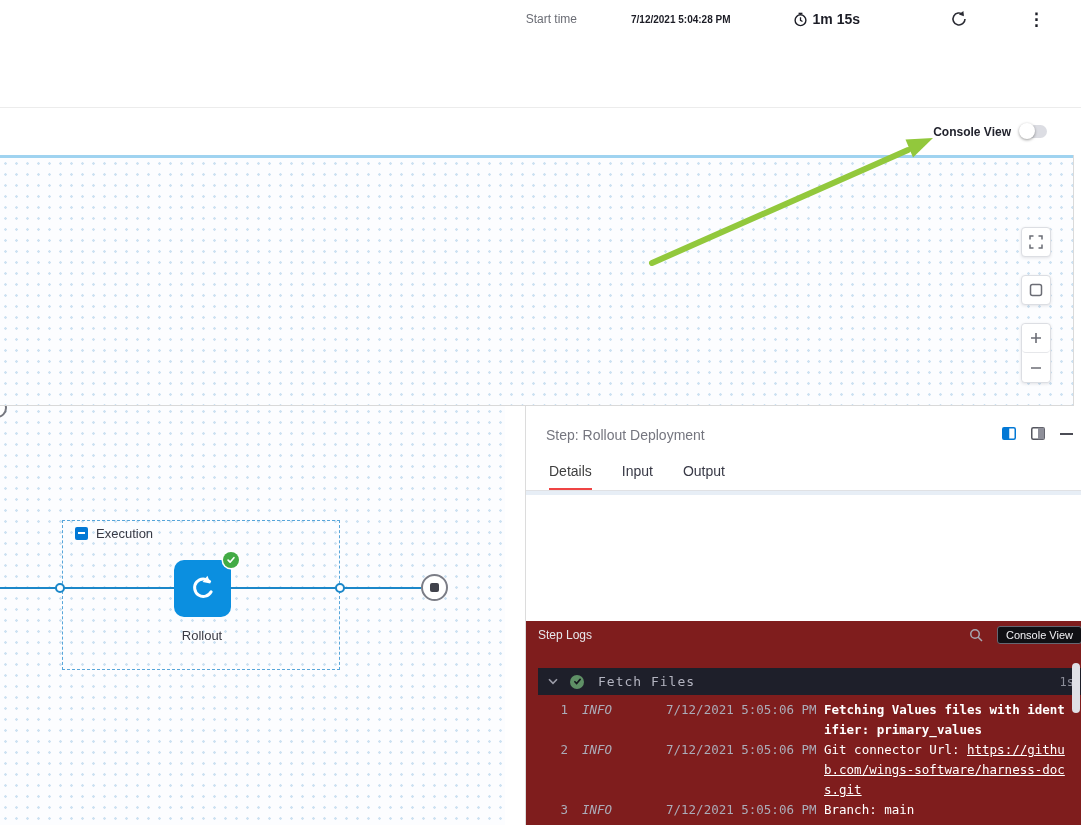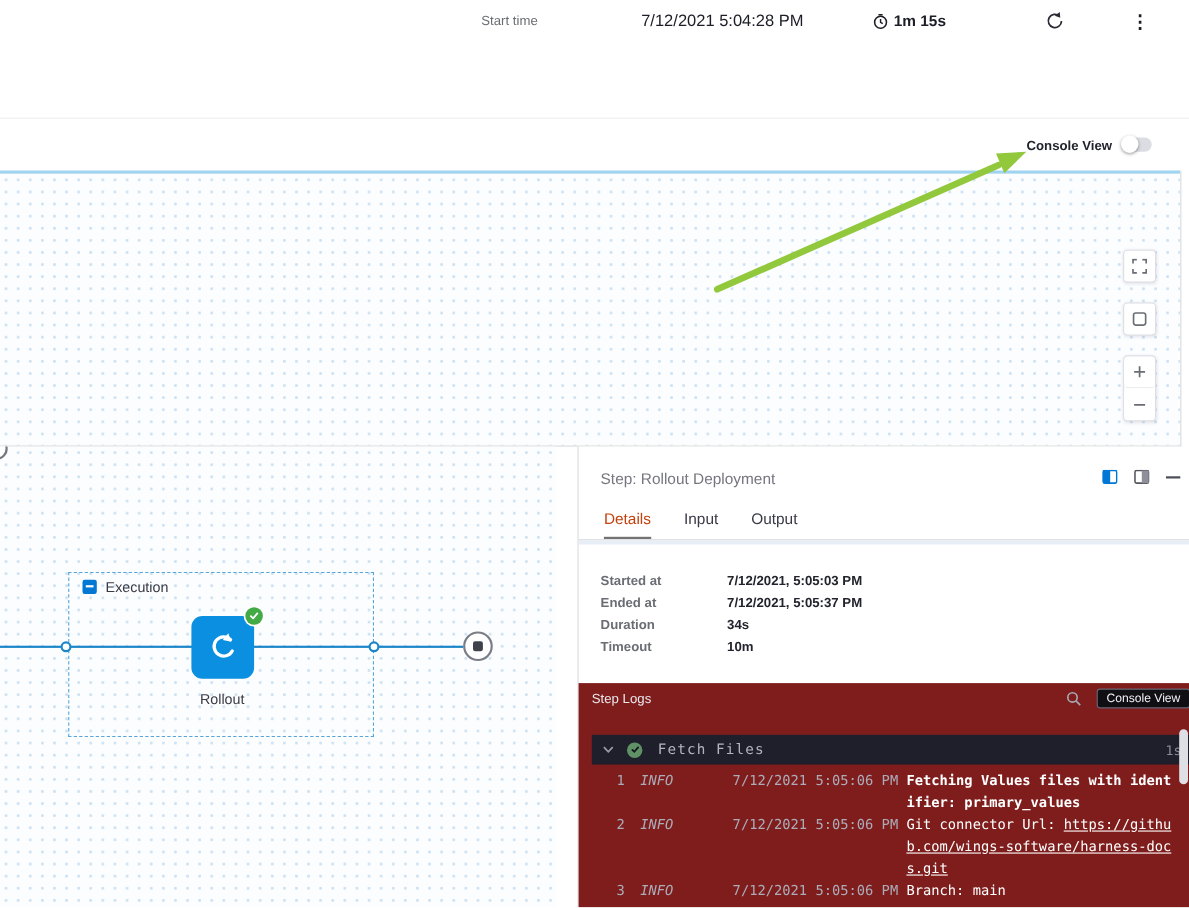--- a/index.html
+++ b/index.html
@@ -10,21 +10,21 @@
   #screen { position:relative; width:1081px; height:825px; overflow:hidden; background:#fff; }
 
   .dotted { background-color:#fcfdff;
             background-image:radial-gradient(circle,#cde2f2 1.1px,transparent 1.5px);
             background-size:11px 11px; }
 
   
   .topbar { position:absolute; top:0; left:0; width:100%; height:108px; background:#fff; border-bottom:1px solid #ececec; }
   .topbar-right { position:absolute; top:10px; right:36px; display:flex; align-items:center;gap:44px; }
   .start-label { font-size:12px; color:#6b6d75; margin-right:10px; }
-  .start-value { font-size:15px; font-weight:400; color:#1c1d26;margin-left:40px; }
+  .start-value { font-size:10px; font-weight:700; color:#1c1d26; }
   .clock-wrap { display:flex; align-items:center; gap:5px; margin-left:18px; font-size:14px; font-weight:700; color:#1c1d26; }
   .refresh-btn { margin-left:46px; display:flex; }
   .kebab-btn { margin-left:16px; font-size:17px; font-weight:700; color:#1c1d26; line-height:1; }
 
   
   .console-strip { position:absolute; top:108px; left:0; width:100%; height:47px; background:#fff; }
   .cv-row { position:absolute; top:0; right:34px; height:100%; display:flex; align-items:center; gap:9px; }
   .cv-label { font-size:12px; font-weight:700; color:#22232d; }
   .toggle { position:relative; width:27px; height:13px; border-radius:7px; background:#dcdde3; display:inline-block; cursor:pointer; }
   .knob { position:absolute; left:-1px; top:-2px; width:16px; height:16px; border-radius:50%; background:#fff; box-shadow:0 1px 3px rgba(0,0,0,.4); }
@@ -67,21 +67,21 @@
   .stop-sq { width:9px; height:9px; background:#40424b; border-radius:2px; }
 
   
   .panel { position:absolute; left:505px; top:406px; width:568px; height:419px; background:#fff; border-left:1px solid #dcdcdc;margin-left:20px; }
   .panel-title { position:absolute; left:20px; top:21px; font-size:14px; color:#75767f; }
   .panel-icons { position:absolute; right:20px; top:21px; display:flex; align-items:center; gap:15px; }
   .panel-icons > span { display:flex; cursor:pointer; }
   .min-bar { width:13px; height:2px; background:#4b4c55; }
   .tabs { position:absolute; left:23px; top:57px; display:flex; gap:30px; font-size:14px; }
   .tab { color:#383946; padding-bottom:9px; cursor:pointer; }
-  .tab.active { color:#c2410c; border-bottom:2px solid #737373; }
+  .tab.active { color:#404040; border-bottom:2px solid #ef4444; }
   .tabline  { position:absolute; left:0; top:84px; width:100%; height:1px; background:#e0e1e4; }
   .tabline2 { position:absolute; left:0; top:85px; width:100%; height:4px; background:#e7eef6; }
   .details { position:absolute; left:20px; top:112px; }
   .drow { display:flex; line-height:20px; font-size:12px; }
   .dlabel { width:115px; color:#6b6d75; font-weight:700; }
   .dvalue { color:#22232c; font-weight:700; }
 
   
   .console { position:absolute; left:0; top:215px; width:568px; height:204px; background:#7f1d1d; overflow:hidden; }
   .console-bar { height:27px; display:flex; align-items:center; padding:0 12px; }
@@ -222,38 +222,20 @@
     </div>
 
     <div class="tabs">
       <span class="tab active">Details</span>
       <span class="tab">Input</span>
       <span class="tab">Output</span>
     </div>
     <div class="tabline"></div>
     <div class="tabline2"></div>
 
-    <div class="details">
-      <div class="drow">
-        <span class="dlabel">Started at</span>
-        <span class="dvalue">7/12/2021, 5:05:03 PM</span>
-      </div>
-      <div class="drow">
-        <span class="dlabel">Ended at</span>
-        <span class="dvalue">7/12/2021, 5:05:37 PM</span>
-      </div>
-      <div class="drow">
-        <span class="dlabel">Duration</span>
-        <span class="dvalue">34s</span>
-      </div>
-      <div class="drow">
-        <span class="dlabel">Timeout</span>
-        <span class="dvalue">10m</span>
-      </div>
-    </div>
 
     <div class="console">
       <div class="console-bar">
         <span class="console-title">Step Logs</span>
         <span class="search-wrap">
           <svg width="14" height="14" viewBox="0 0 14 14" fill="none" stroke="#a7a8b3" stroke-width="1.5">
               <circle cx="6" cy="6" r="4.25"></circle>
               <path d="M9.2 9.2L13 13"></path>
             </svg>
         </span>

